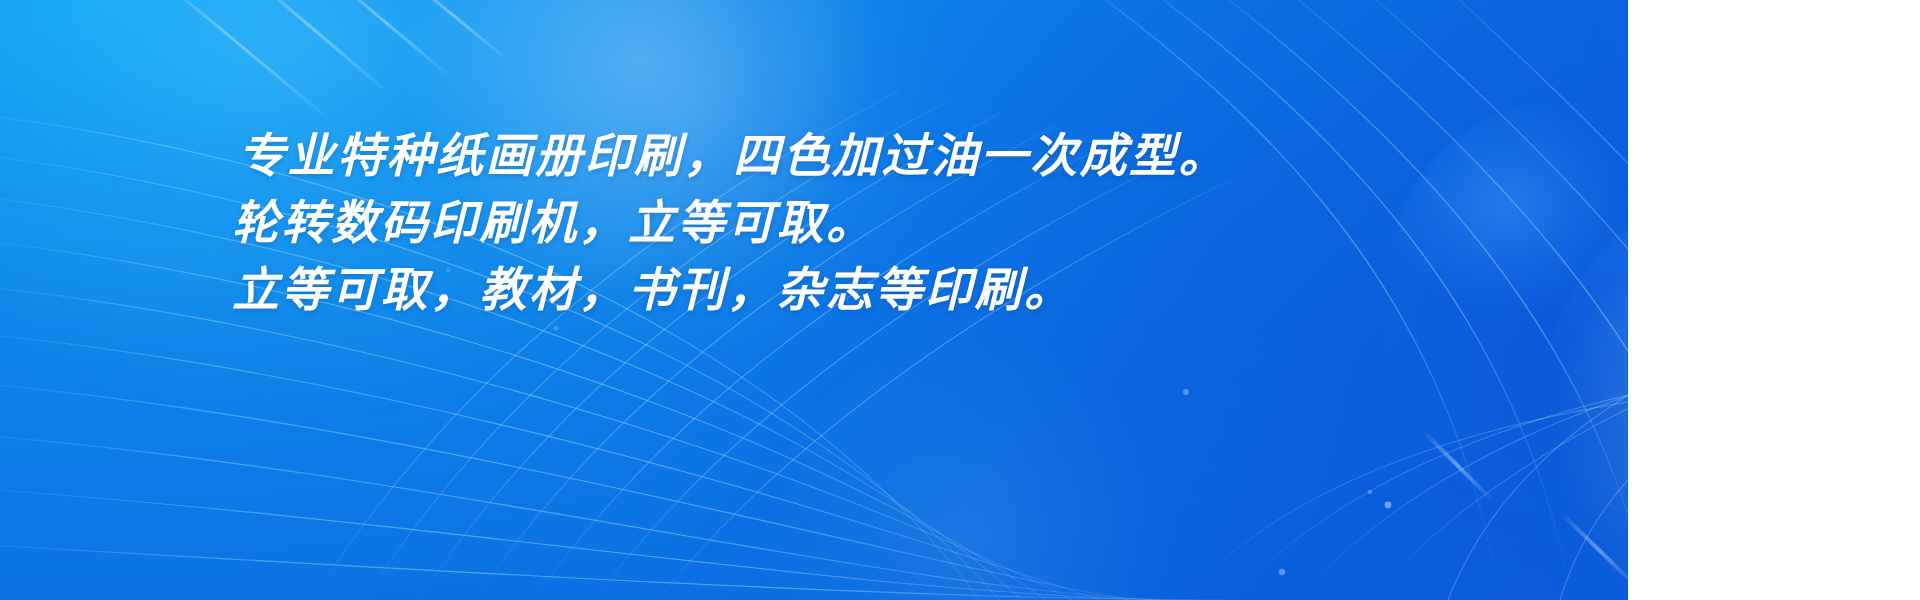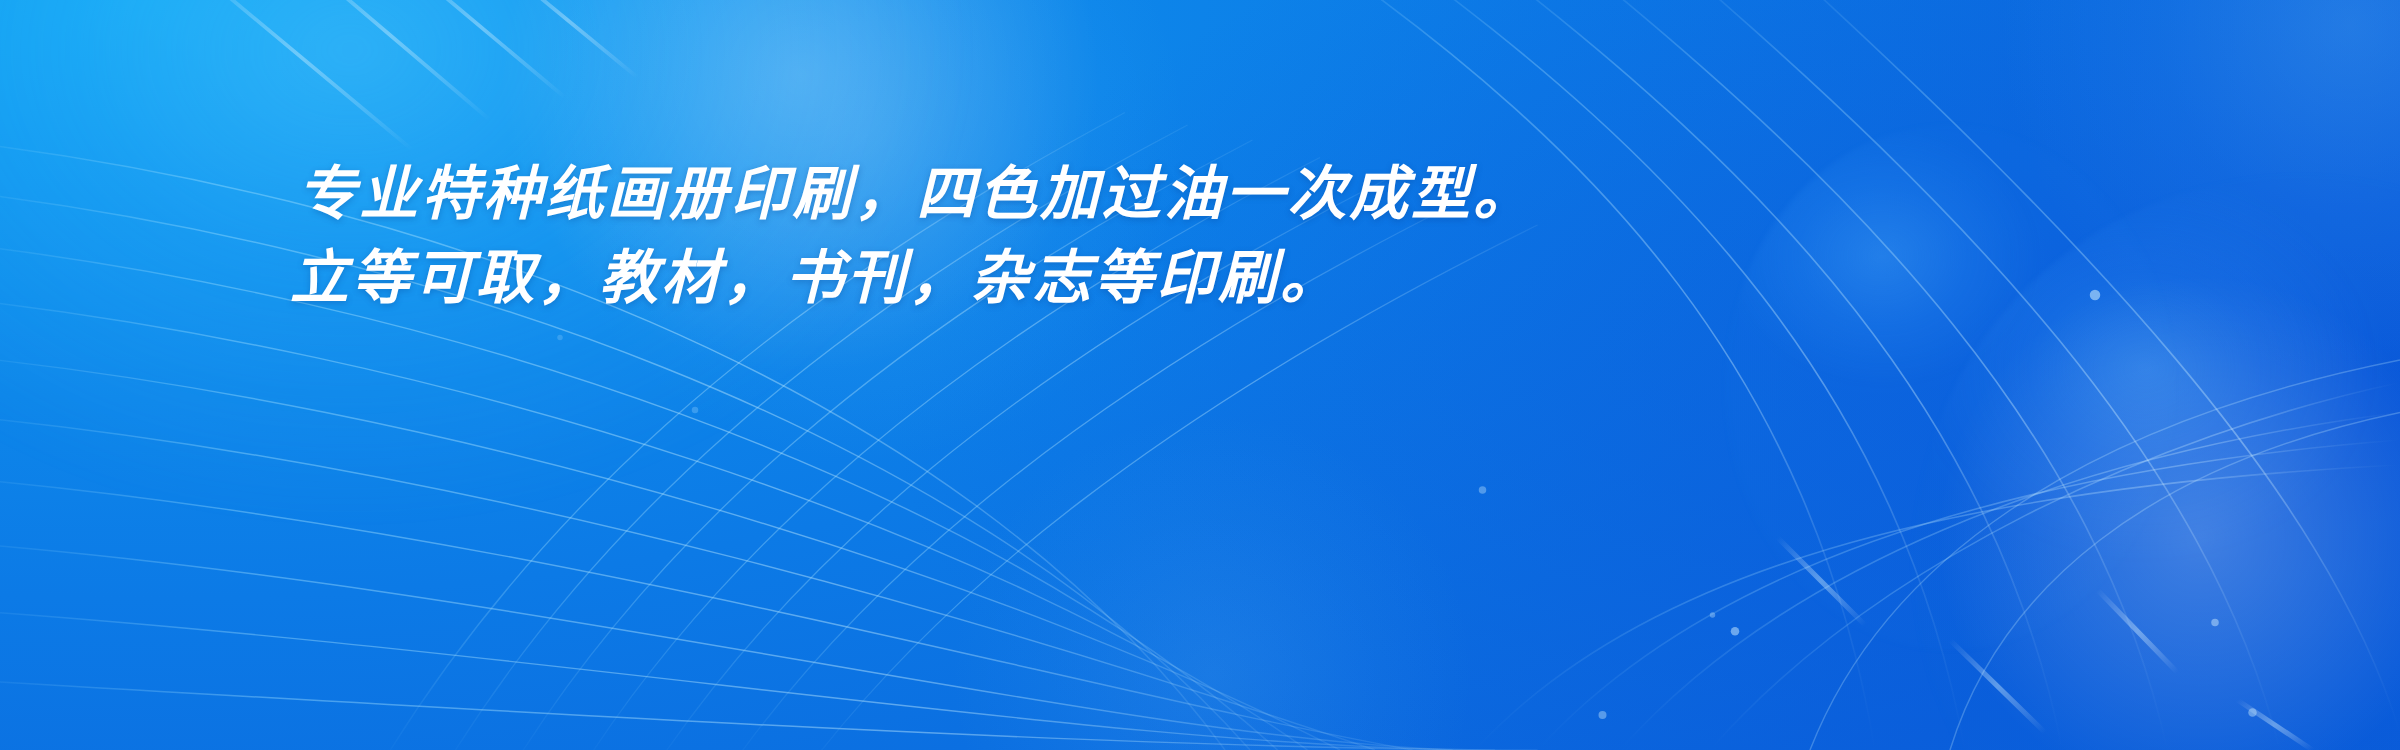--- a/index.html
+++ b/index.html
@@ -3,21 +3,21 @@
 <meta charset="utf-8">
 <title>Banner</title>
 <style>
   html, body {
     margin: 0;
     padding: 0;
     background: #ffffff;
   }
   .banner {
     position: relative;
-    width: 1920px;
+    width: 1628px;
     height: 600px;
     overflow: hidden;
     font-family: "DejaVu Sans", "Liberation Sans", sans-serif;
     
     background: #0369a1;
   }
 
   
   .bg-base {
     position: absolute;
@@ -252,16 +252,17 @@
     </g>
 
     <g>
       <circle cx="1760" cy="430" r="210" fill="url(#ringGlow)"></circle>
       <circle cx="640" cy="60" r="240" fill="url(#ringGlow)"></circle>
     </g>
   </svg>
 
   <div class="copy">
     <div class="line line-1">专业特种纸画册印刷，四色加过油一次成型。</div>
+    <div class="line line-2">轮转数码印刷机，立等可取。</div>
     <div class="line line-3">立等可取，教材，书刊，杂志等印刷。</div>
   </div>
 
 </div>
 
 </body></html>

